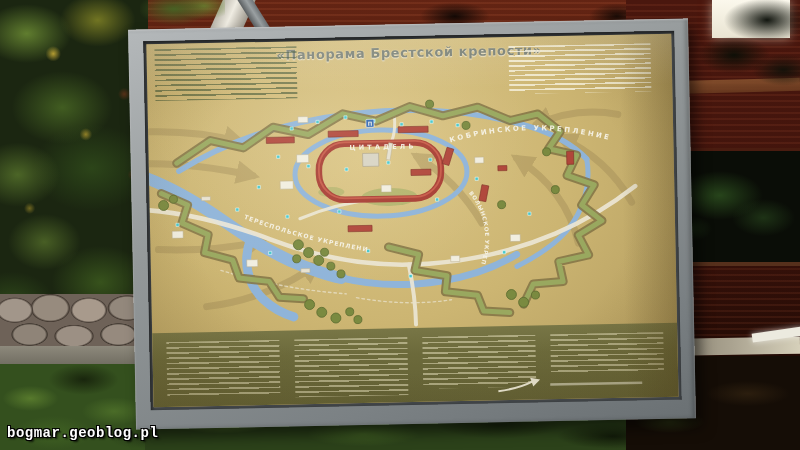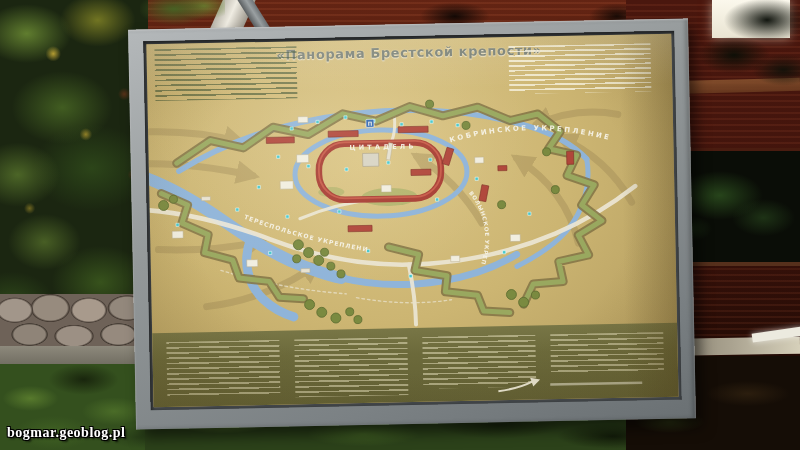--- a/index.html
+++ b/index.html
@@ -144,21 +144,21 @@
   .legend-col{flex:1;background-image:repeating-linear-gradient(180deg,
       rgba(226,220,184,.55) 0 1.6px, transparent 1.6px 5.2px);}
   .legend-col.c1{height:56px;}
   .legend-col.c2{height:58px;}
   .legend-col.c3{height:52px;}
   .legend-col.c4{height:40px;}
   .legend-arrow{position:absolute;right:24px;bottom:6px;width:160px;height:16px;}
 
   
   .watermark{position:absolute;left:7px;top:425px;
-    font-family:Liberation Serif, serif;font-weight:bold;font-size:14px;
+    font-family:Liberation Mono, monospace;font-weight:bold;font-size:14px;
     color:#ffffff;letter-spacing:.5px;
     text-shadow:1px 1px 0 #000,-1px -1px 0 #000,1px -1px 0 #000,-1px 1px 0 #000,2px 2px 2px rgba(0,0,0,.8);}
 </style>
 </head>
 <body>
 
 <div id="stage">
 
   <div class="top-strip"></div>
   <div class="pipe"></div>

